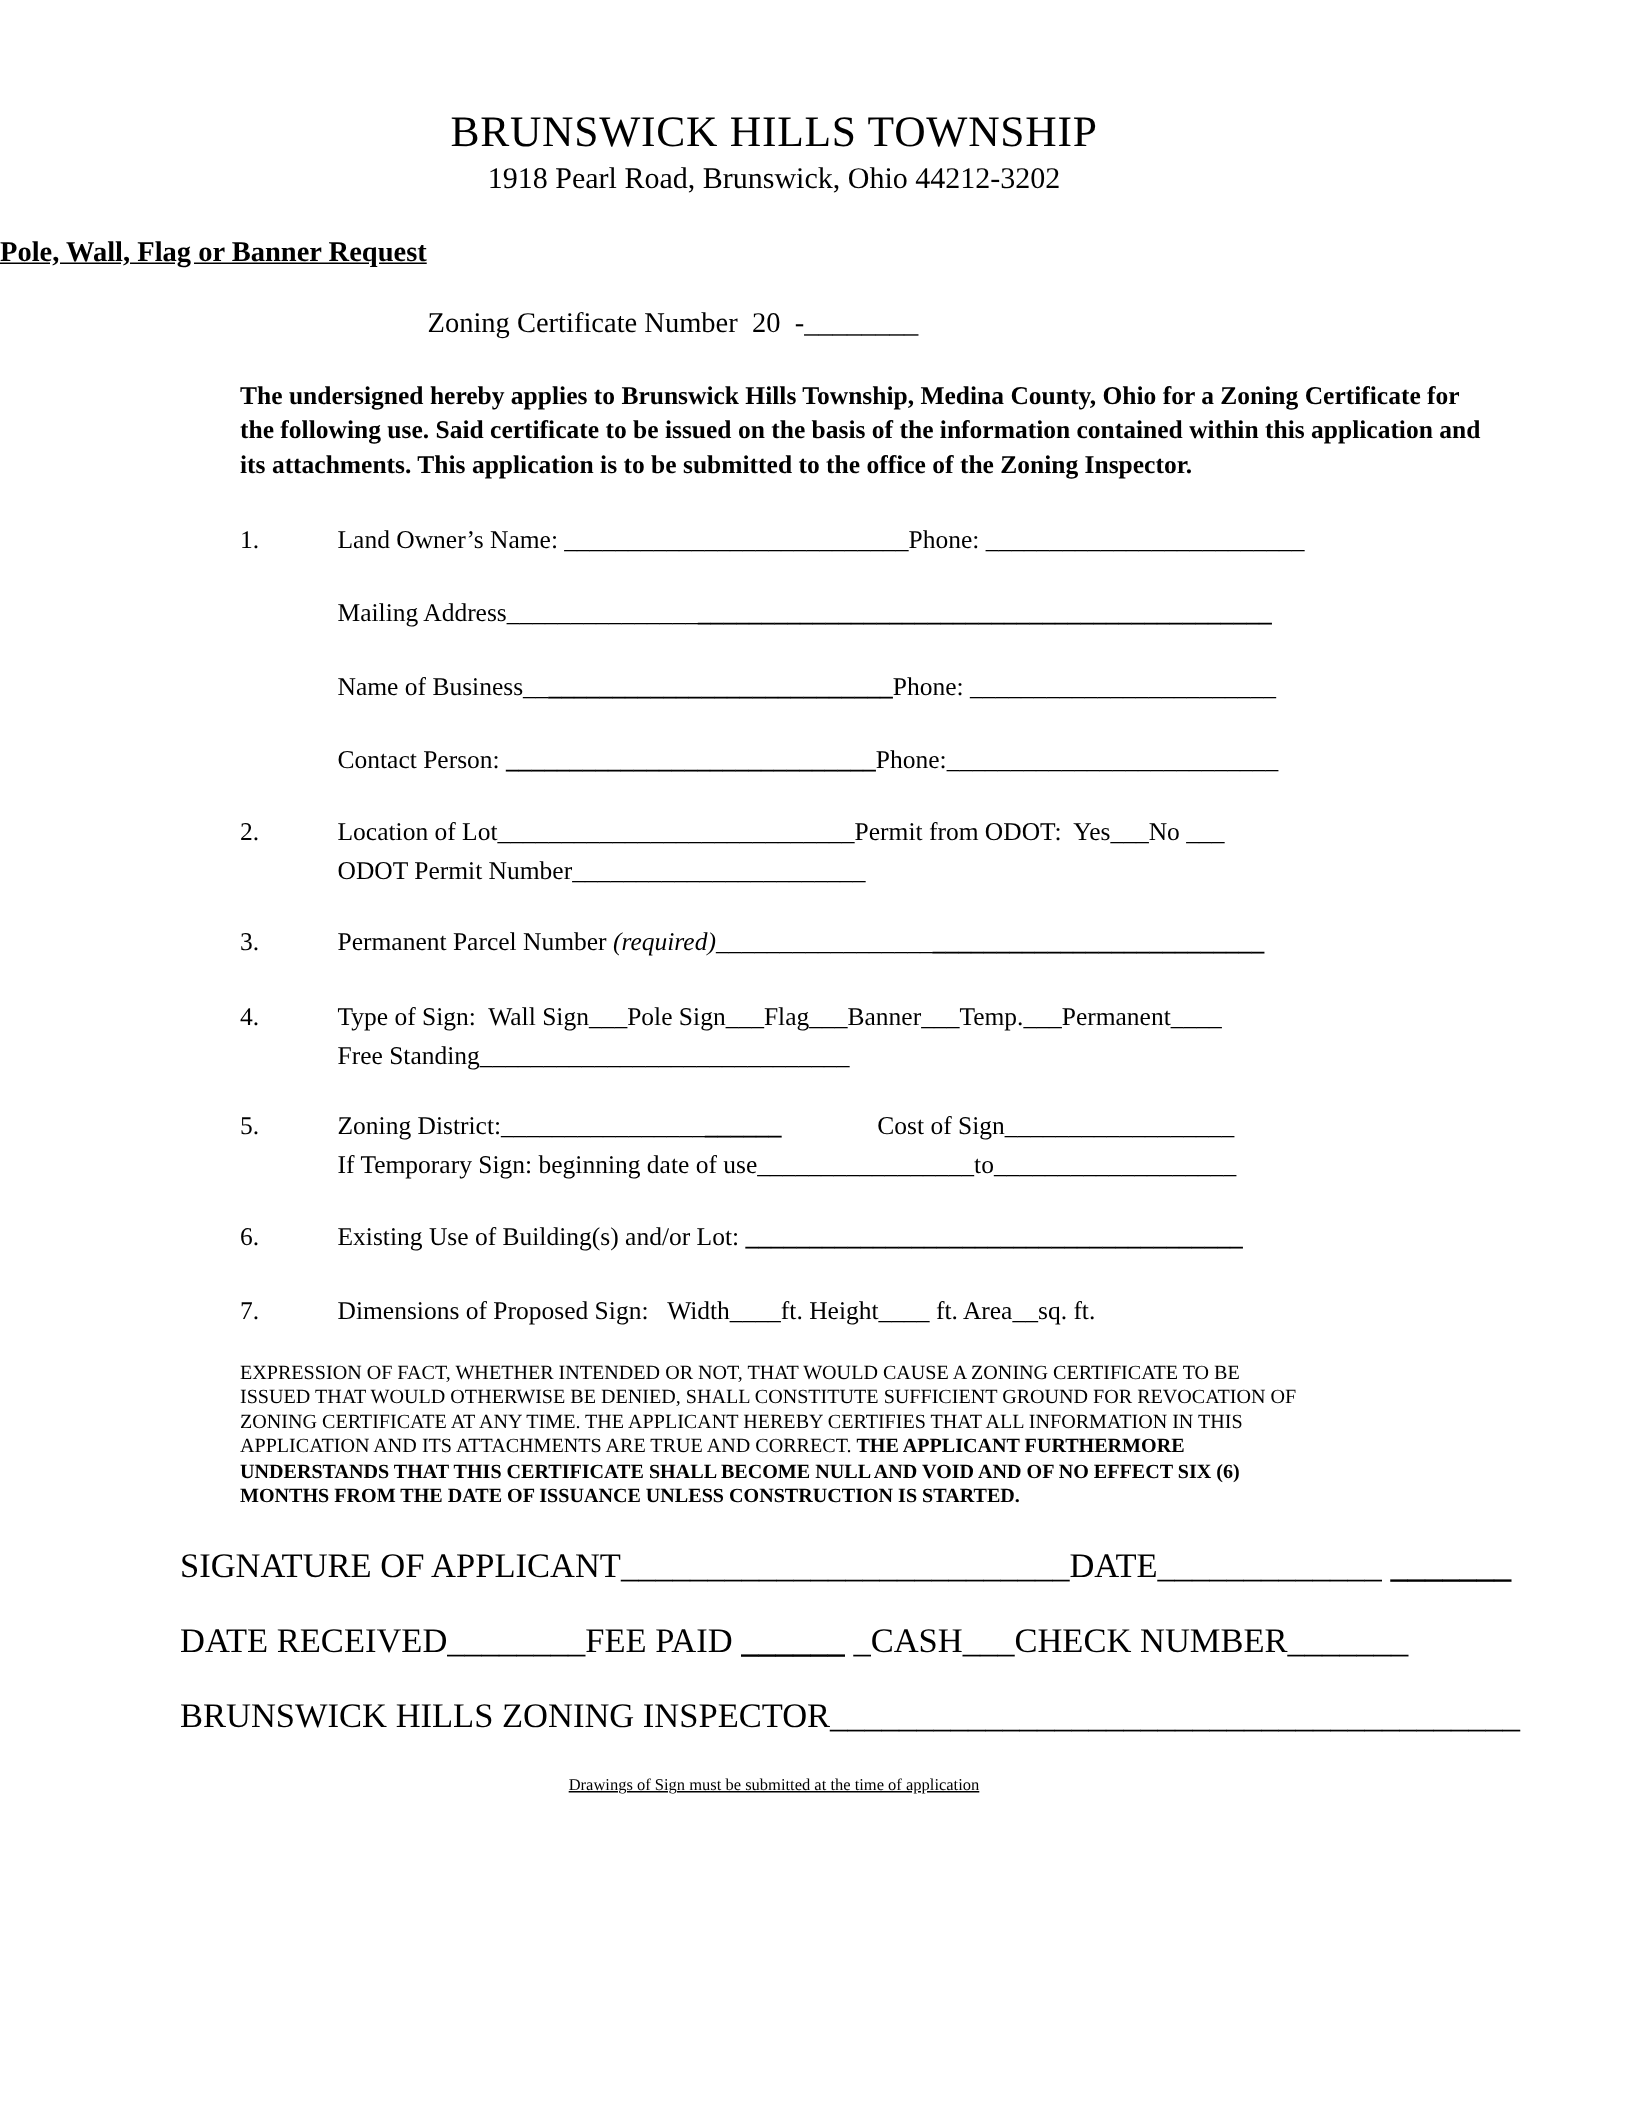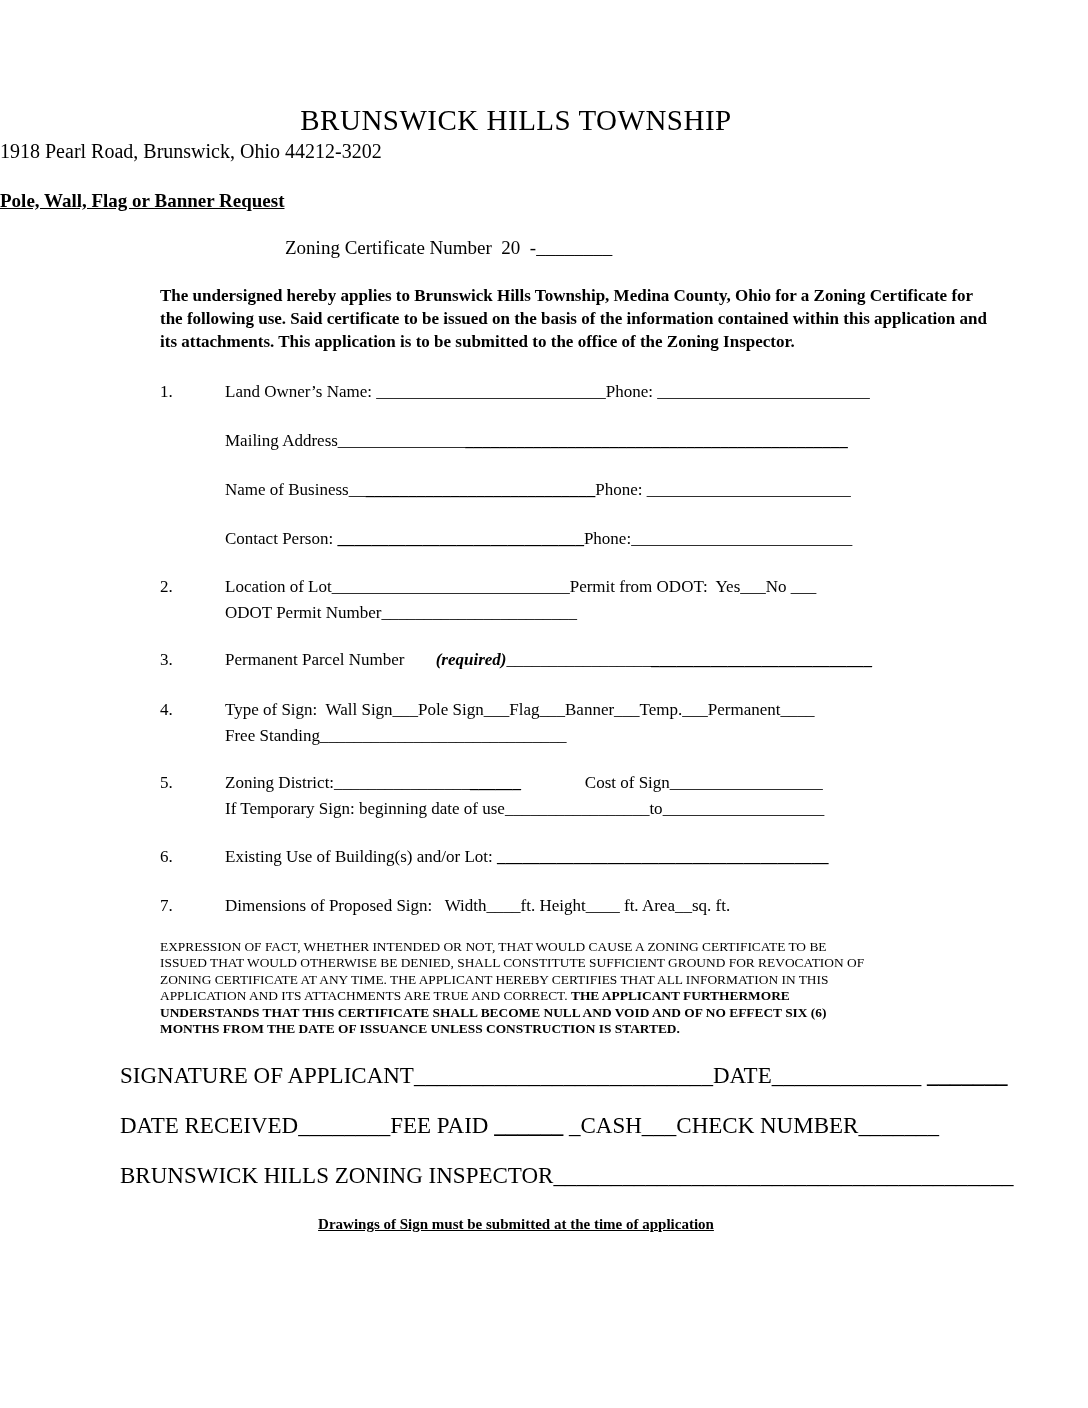--- a/index.html
+++ b/index.html
@@ -1,34 +1,34 @@
 <!DOCTYPE html>
 <html><head>
 <meta charset="utf-8">
 <style>
   html,body { margin:0; padding:0; background:#ffffff; }
   body { width:1088px; font-family:"Liberation Serif", serif; color:#000; }
-  .doc { position:relative; width:1032px; min-height:1408px; padding-top:104px; box-sizing:border-box; }
+  .doc { position:relative; width:1032px; min-height:1408px; padding-top:72px; box-sizing:border-box; }
   .title { text-align:center; font-size:29px; letter-spacing:0.5px; }
-  .address { font-size:20px; margin-top:3px; }
+  .address { text-align:center; font-size:20px; margin-top:3px; }
   .form-title { text-align:left; margin-top:27px; font-size:19px; font-weight:bold; text-decoration:underline; }
   .cert-line { margin:25px 0 0 285px; font-size:19px; white-space:pre; }
   .intro { margin:25px 0 0 160px; width:836px; font-size:17px; line-height:23px;font-weight:bold; }
   .item { display:flex; margin-left:160px; font-size:17px; }
   .item-num { width:65px; flex:none; line-height:26px; }
   .item-body { line-height:26px; }
   .fline { white-space:pre; }
   .gap { margin-top:23px; }
   .mt21 { margin-top:21px; } .mt22 { margin-top:22px; } .mt23 { margin-top:23px; }
   .mt24 { margin-top:24px; } .mt26 { margin-top:26px; }
   .seg-b { font-weight:bold; }
-  .seg-bi { font-weight:bold; font-style:italic;margin-left:27px; }
+  .seg-bi { font-weight:normal; font-style:italic; }
   .legal { margin:20px 0 0 160px; font-size:13.4px; line-height:16.4px; }
   .sig-line { margin-left:120px; font-size:23px; white-space:pre; }
-  .footer { margin-top:27px; text-align:center; font-size:15px; font-weight:bold; text-decoration:underline; }
+  .footer { margin-top:27px; text-align:center; font-size:11px; font-weight:normal; text-decoration:underline; }
 </style>
 </head>
 <body>
 
 <div class="doc">
 
   <div class="title">BRUNSWICK HILLS TOWNSHIP</div>
   <div class="address">1918 Pearl Road, Brunswick, Ohio 44212-3202</div>
   <div class="form-title">Pole, Wall, Flag or Banner Request</div>
   <div class="cert-line"><span>Zoning Certificate Number  20  -</span><span>________</span></div>

